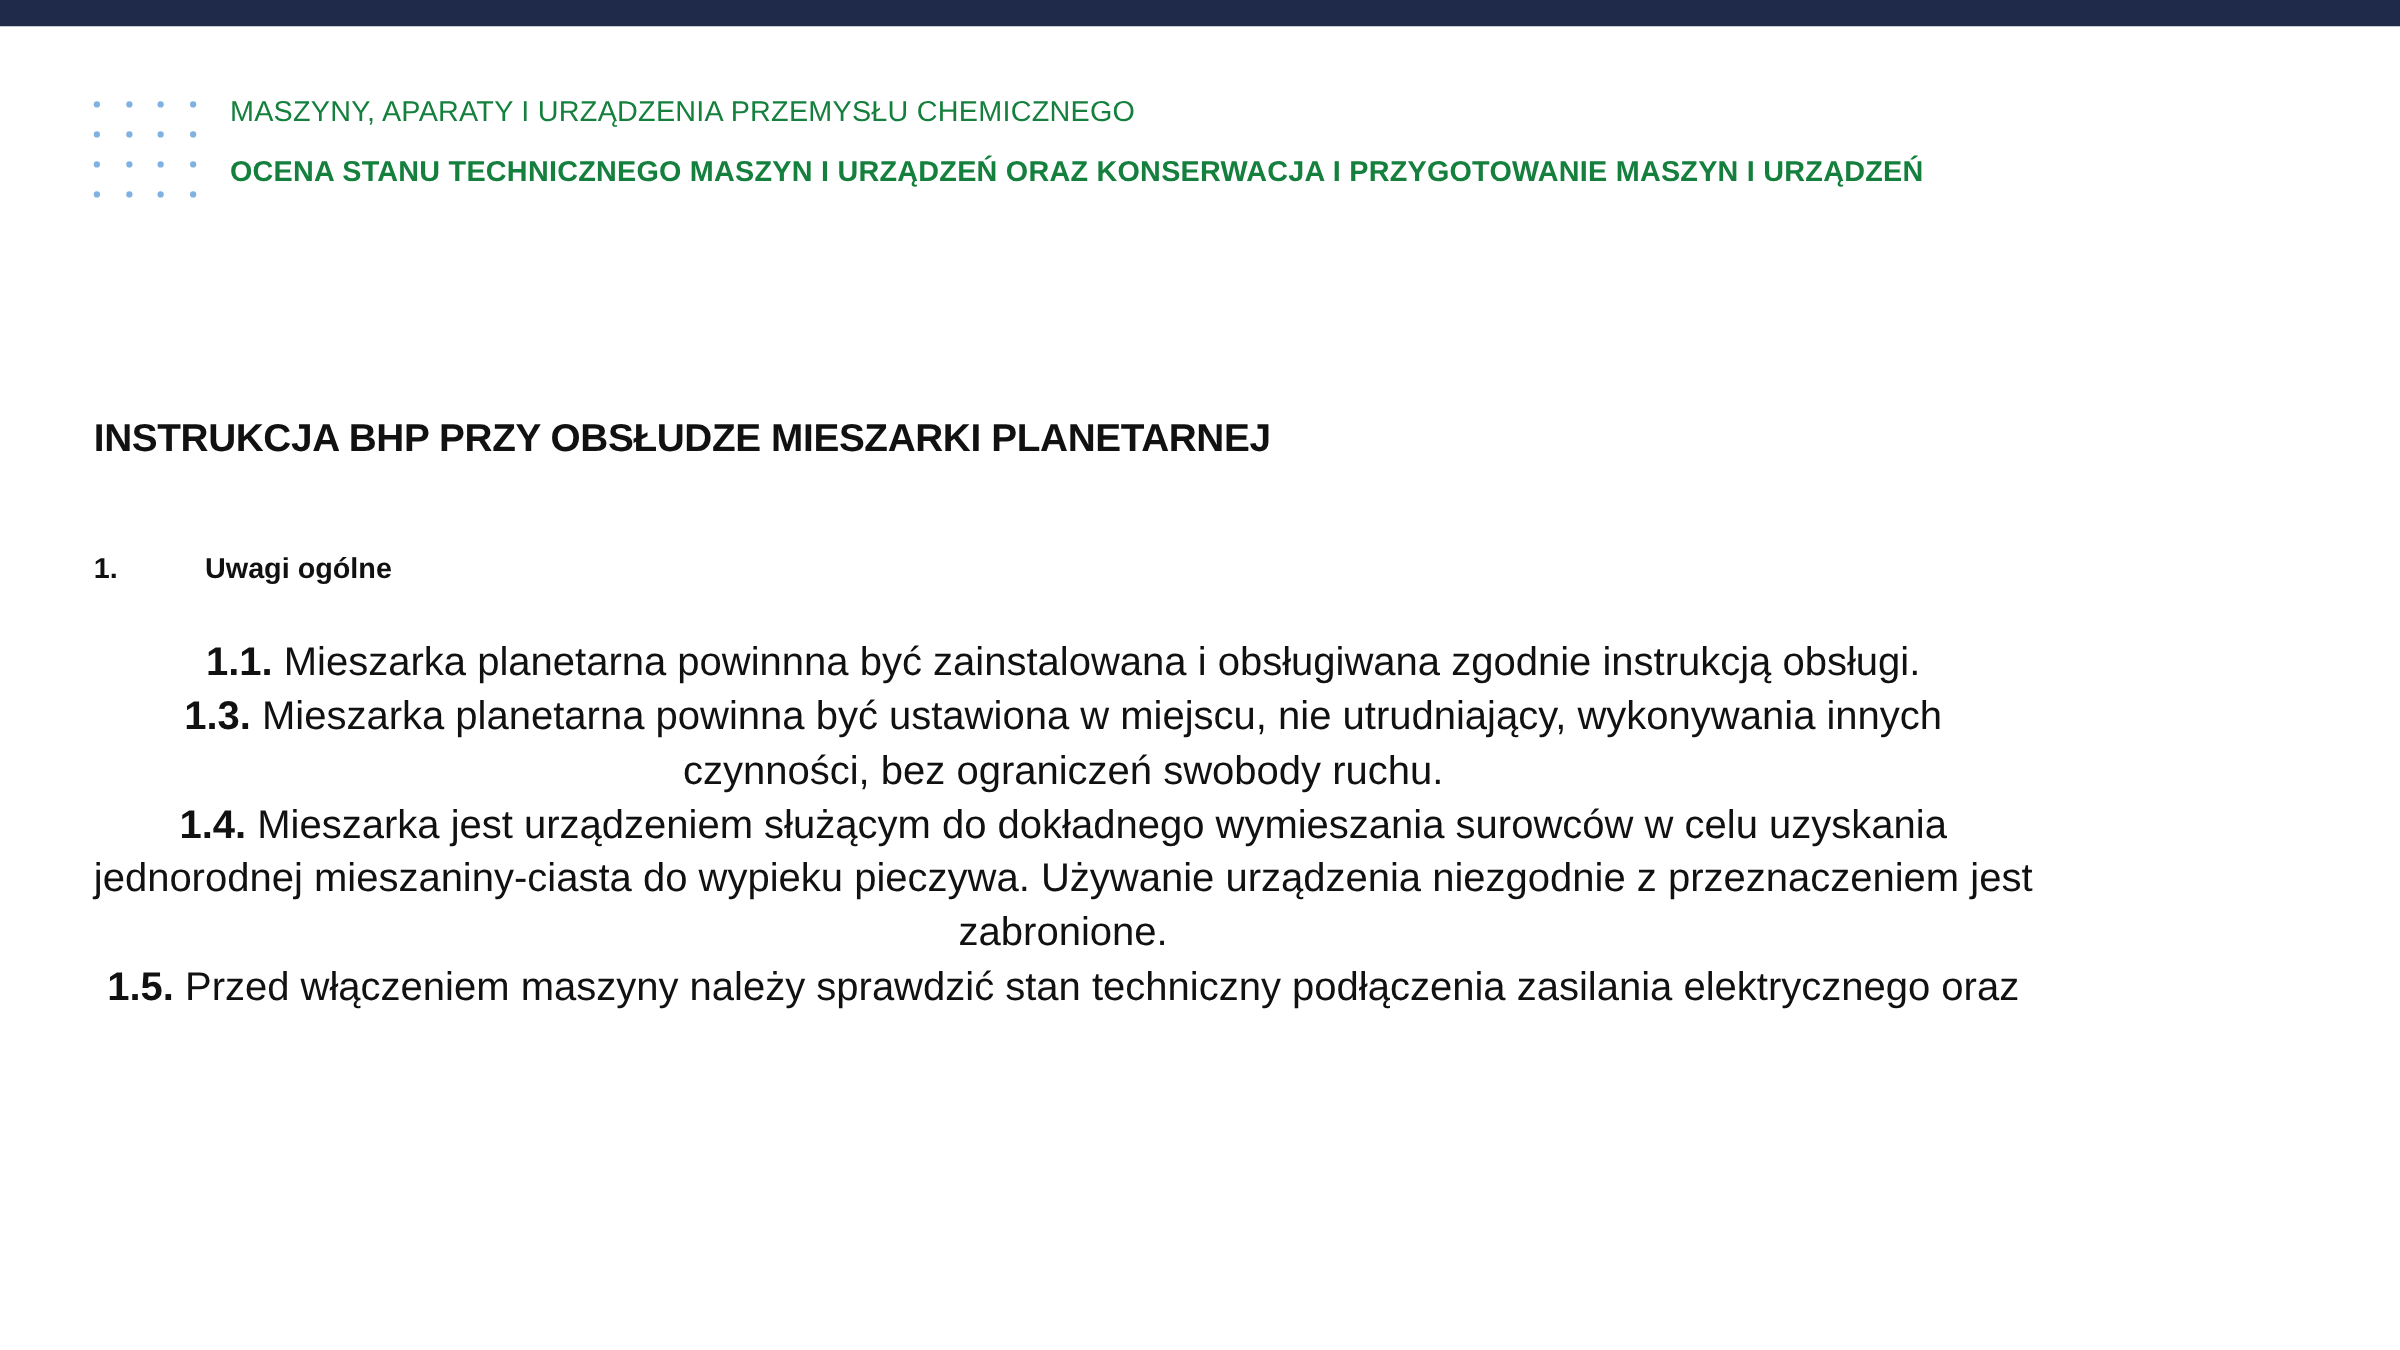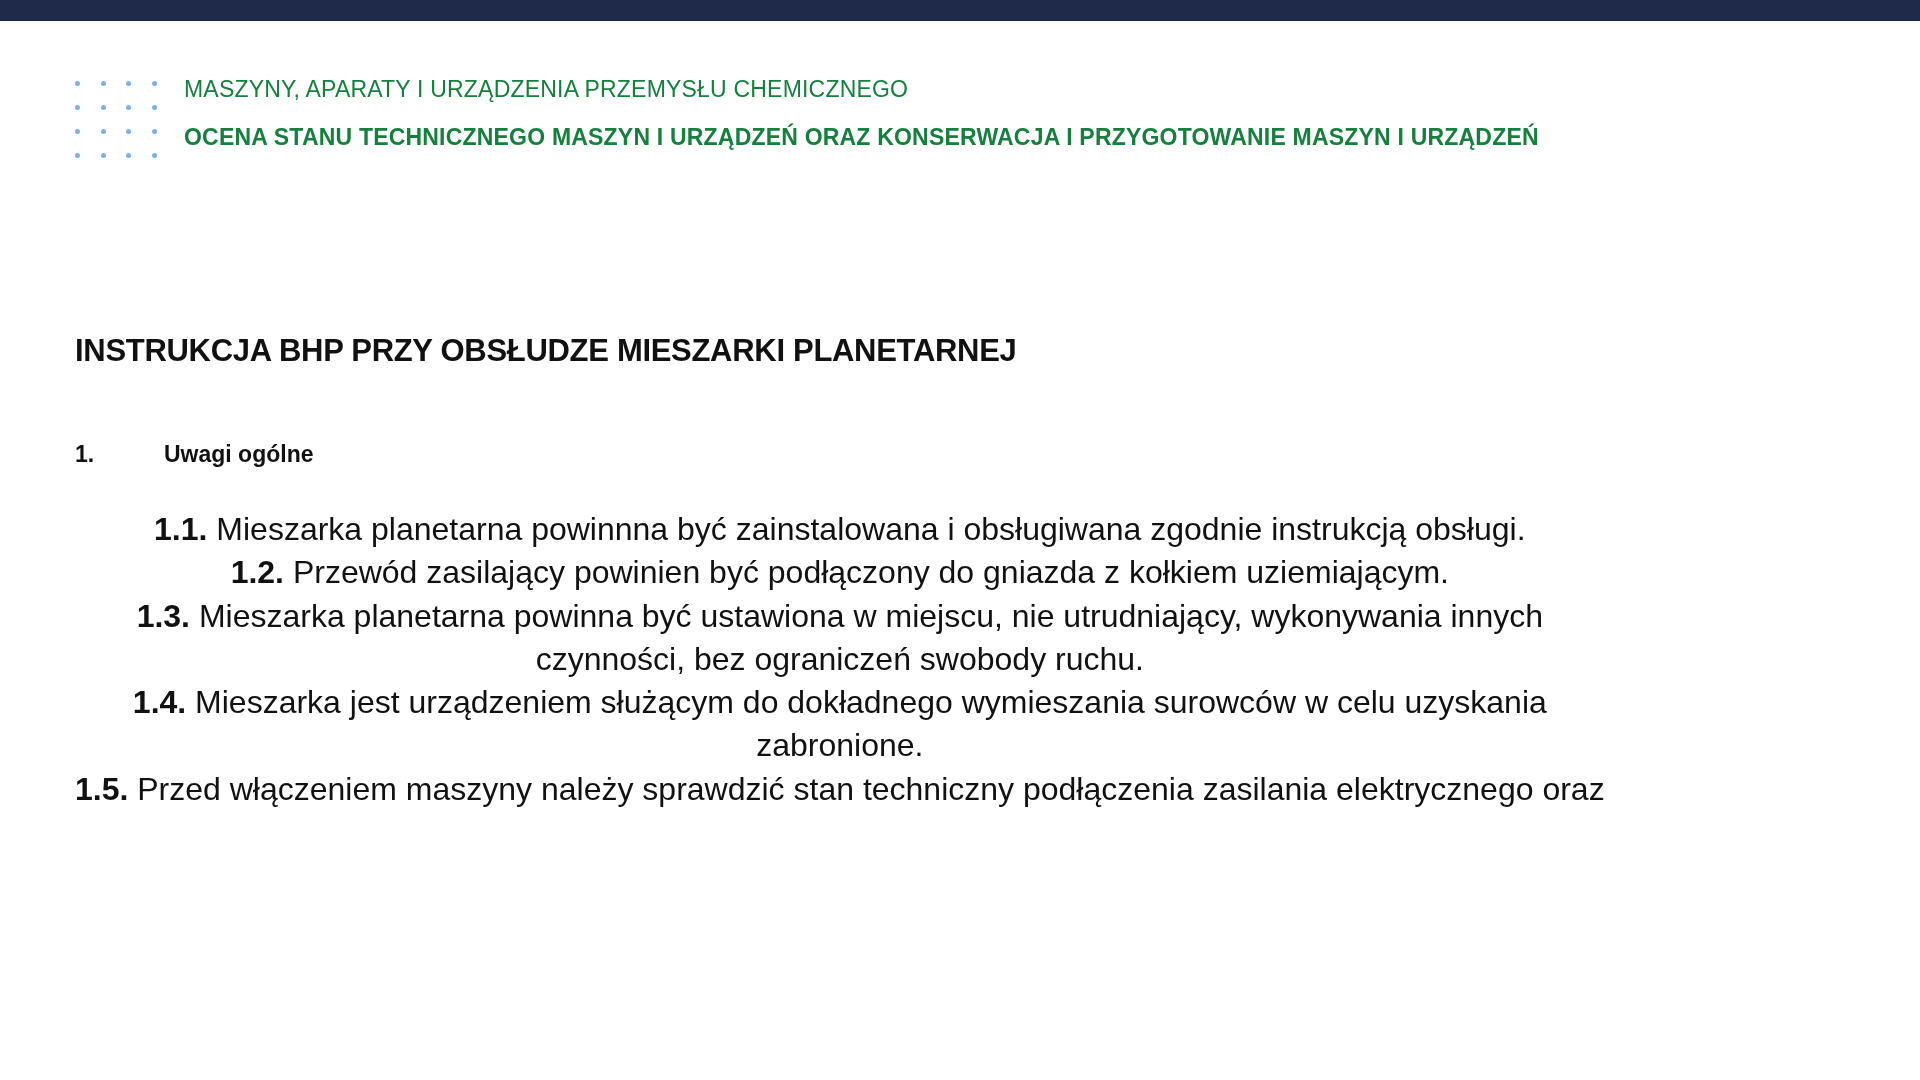--- a/index.html
+++ b/index.html
@@ -129,34 +129,33 @@
 <div class="section-heading">
   <span class="section-number">1.</span><span>Uwagi ogólne</span>
 </div>
 
 <div class="body-text">
   <div class="line">
     <span class="item-number">1.1.</span>
     <span>Mieszarka planetarna powinnna być zainstalowana i obsługiwana zgodnie instrukcją obsługi.</span>
   </div>
   <div class="line">
-    <span class="item-number">1.2.</span>
-    <span>Przewód zasilający powinien być podłączony do gniazda z kołkiem uziemiającym.</span>
-  </div>
-  <div class="line">
     <span class="item-number">1.3.</span>
     <span>Mieszarka planetarna powinna być ustawiona w miejscu, nie utrudniający, wykonywania innych</span>
   </div>
   <div class="line">
     <span>czynności, bez ograniczeń swobody ruchu.</span>
   </div>
   <div class="line">
     <span class="item-number">1.4.</span>
     <span>Mieszarka jest urządzeniem służącym do dokładnego wymieszania surowców w celu uzyskania</span>
   </div>
   <div class="line">
+    <span>jednorodnej mieszaniny-ciasta do wypieku pieczywa. Używanie urządzenia niezgodnie z przeznaczeniem jest</span>
+  </div>
+  <div class="line">
     <span>zabronione.</span>
   </div>
   <div class="line">
     <span class="item-number">1.5.</span>
     <span>Przed włączeniem maszyny należy sprawdzić stan techniczny podłączenia zasilania elektrycznego oraz</span>
   </div>
 </div>
 
 </body></html>

